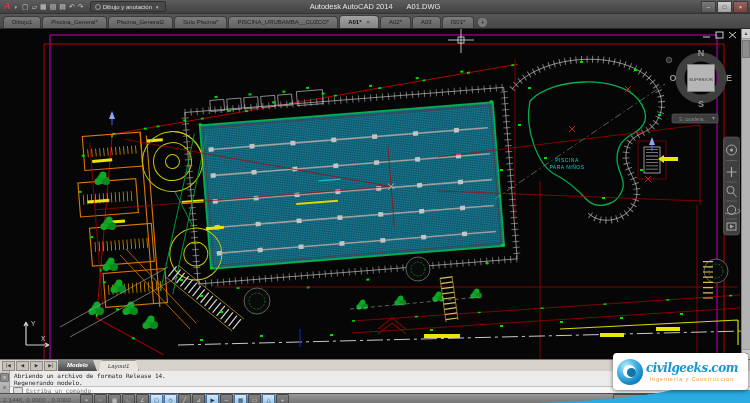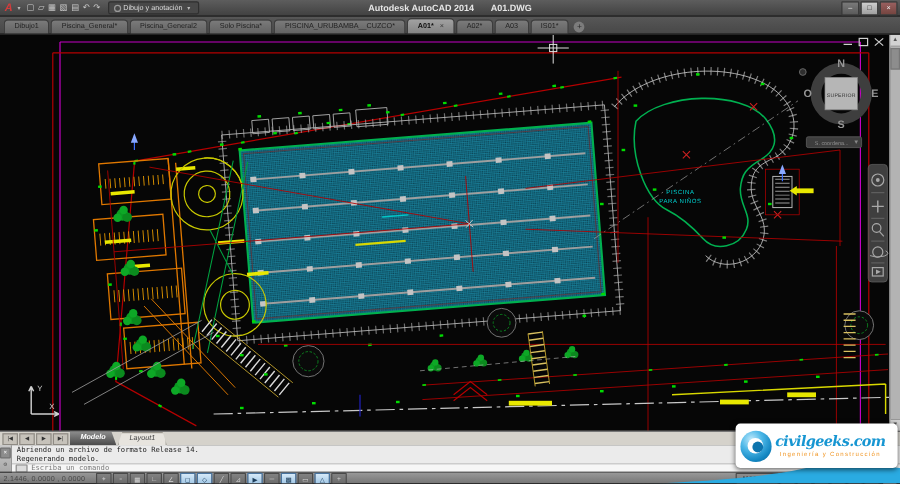--- a/index.html
+++ b/index.html
@@ -8,21 +8,21 @@
   
   .titlebar{height:13px;display:flex;align-items:center;background:linear-gradient(#5d5d5d,#414141);
             padding:0 2px;position:relative;z-index:6;border-bottom:1px solid #333;}
   .acad-logo{color:#d43c3c;font-weight:bold;font-style:italic;font-size:9px;line-height:13px;margin:0 2px;}
   .caret{font-size:5px;color:#bbb;margin:0 2px;}
   .qat{display:flex;gap:3px;margin-left:3px;}
   .qat span{font-size:7px;color:#c9c9c9;line-height:12px;}
   .workspace{display:flex;align-items:center;gap:2px;background:#484848;border:1px solid #2f2f2f;
              border-radius:2px;height:9px;padding:0 4px;margin-left:6px;font-size:6px;color:#ddd;}
   .ws-icon{width:4px;height:4px;border:1px solid #9a9a9a;border-radius:50%;}
-  .title-center{position:absolute;left:0;right:0;text-align:center;font-size:7.5px;color:#e6e6e6;pointer-events:none;font-weight:bold;}
+  .title-center{position:absolute;left:0;right:0;text-align:center;font-size:7.5px;color:#e6e6e6;pointer-events:none;}
   .title-center .doc{margin-left:14px;}
   .winbtns{margin-left:auto;display:flex;gap:1px;}
   .winbtn{width:13px;height:10px;display:flex;align-items:center;justify-content:center;font-size:6px;
           color:#eee;background:linear-gradient(#7a7a7a,#5a5a5a);border:1px solid #3a3a3a;border-radius:1px;}
   .winbtn.max{background:linear-gradient(#cfcfcf,#9f9f9f);color:#222;}
   .winbtn.close{background:linear-gradient(#9a6060,#74443f);}
   
   .tabrow{height:14px;background:linear-gradient(#575757,#474747);display:flex;align-items:flex-end;
           padding-left:3px;border-bottom:1px solid #2b2b2b;position:relative;z-index:5;}
   .ftab{height:11px;line-height:11px;padding:0 8px;margin-right:1px;font-size:6px;color:#1f1f1f;

